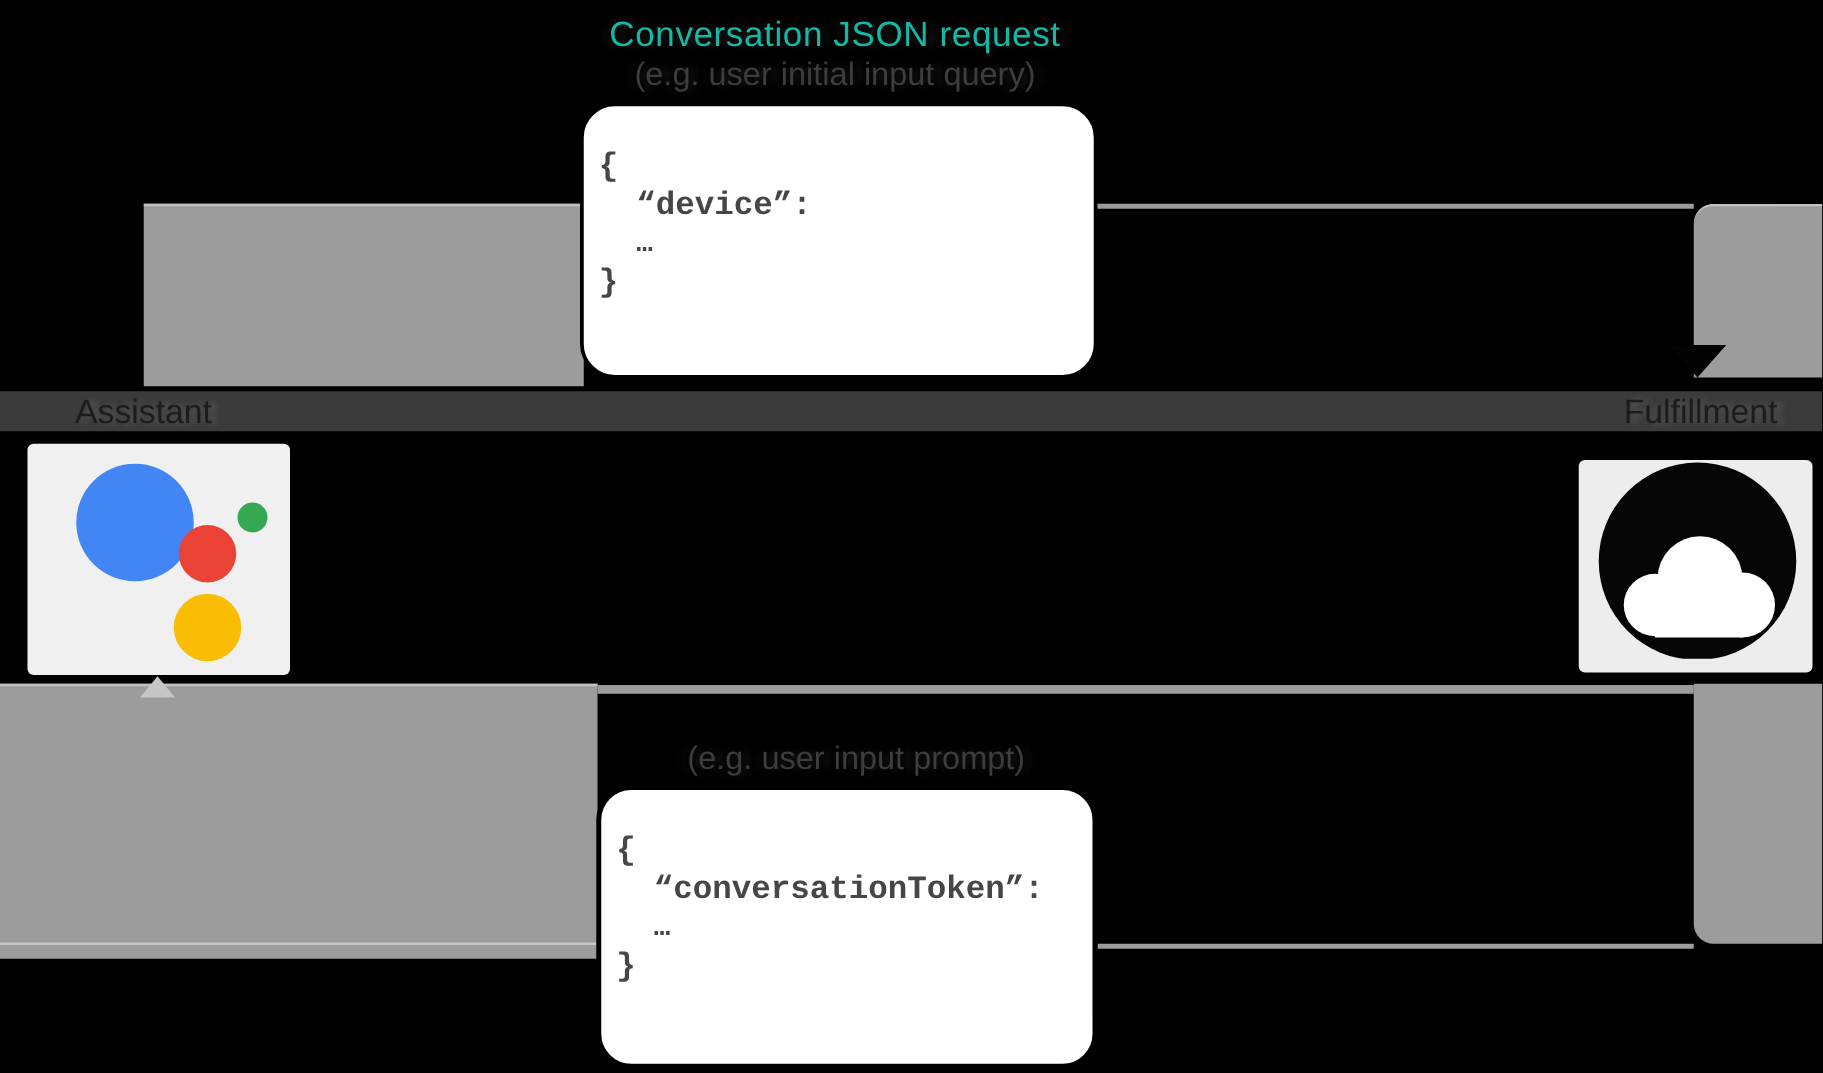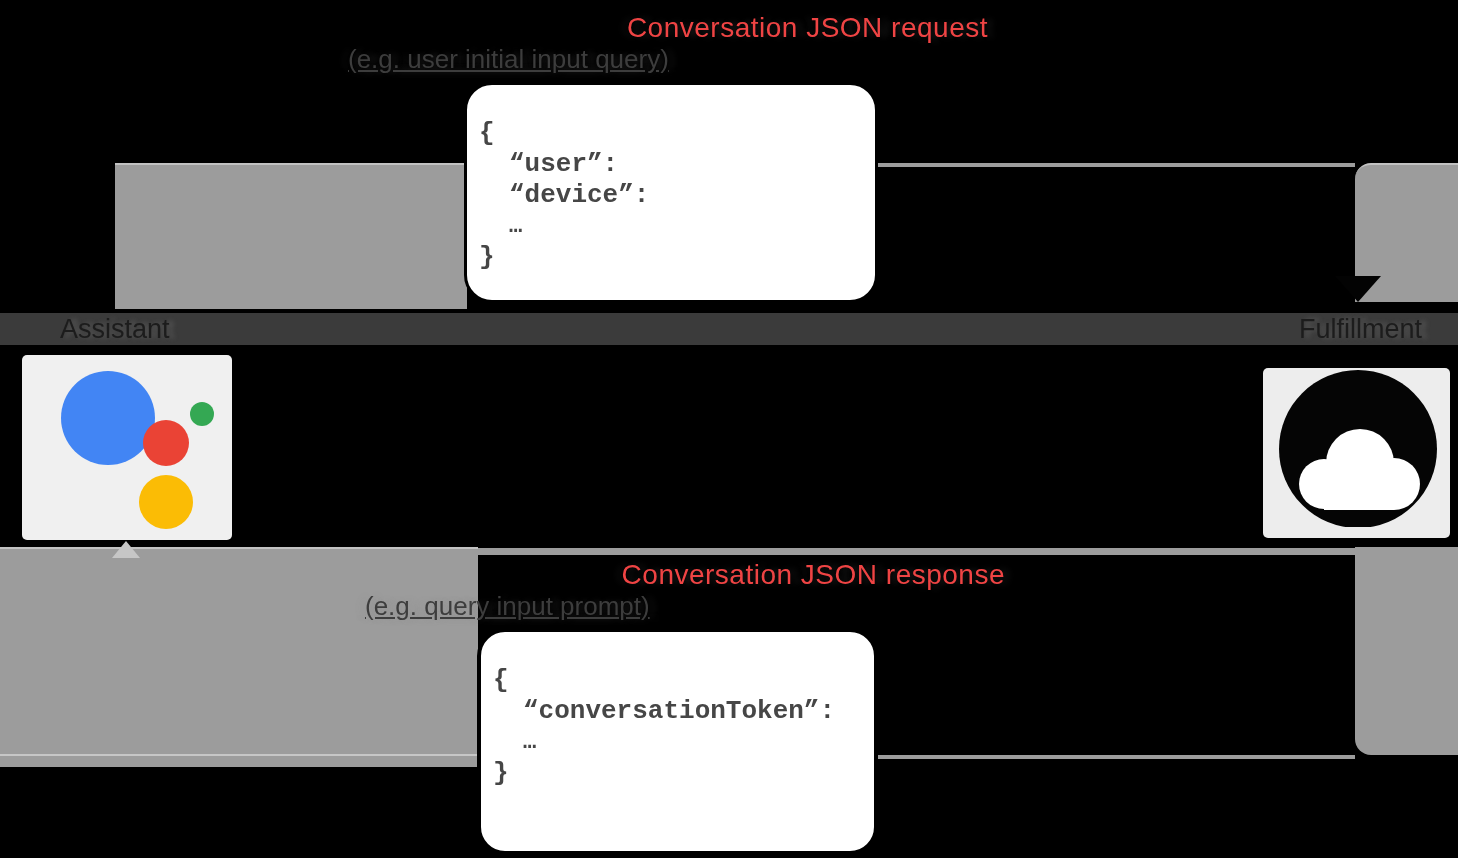--- a/index.html
+++ b/index.html
@@ -9,35 +9,34 @@
     height: 858px;
     background: #000000;
     overflow: hidden;
     font-family: "Liberation Sans", sans-serif;
   }
   .abs { position: absolute; }
 
   
   .flow-title {
     width: 640px;
-    text-align: right;
-    color: #ef4444;
+    text-align: center;
+    color: #14b8a6;
     font-size: 28px;
     line-height: 30px;
     letter-spacing: 0.5px;
     text-shadow: 6px 0 6px rgba(120,120,120,0.18), -6px 0 6px rgba(120,120,120,0.12);
   }
   .flow-subtitle {
     width: 640px;
-    text-align: left;
+    text-align: center;
     color: #3d3d3d;
     font-size: 26px;
     line-height: 28px;
     text-shadow: 6px 0 6px rgba(120,120,120,0.18), -6px 0 6px rgba(120,120,120,0.12);
-    text-decoration: underline;
   }
 
   
   .gray-fill { background: #9c9c9c; }
   .edge-top { border-top: 2px solid #c2c2c2; }
 
   
   .json-card {
     background: #ffffff;
     border: 3px solid #000000;
@@ -116,21 +115,20 @@
 
   <div class="abs thin-line" style="left:467px; top:163px; width:888px;"></div>
 
   <div class="abs gray-fill edge-top" style="left:1355px; top:163px; width:103px; height:137px; border-top-left-radius:16px;"></div>
 
   <div class="abs arrowhead-down" style="left:1335px; top:276px;"></div>
 
   <div class="abs json-card" style="left:464px; top:82px; width:414px; height:221px;">
     <div class="code">
       <div class="code-line">{</div>
-      <div class="code-line indent">“user”:</div>
       <div class="code-line indent">“device”:</div>
       <div class="code-line indent ellipsis">…</div>
       <div class="code-line">}</div>
     </div>
   </div>
 
   <div class="abs label-band">
     <div class="node-label" style="left:60px;">Assistant</div>
     <div class="node-label" style="right:36px;text-align:center;">Fulfillment</div>
   </div>
@@ -165,22 +163,21 @@
   <div class="abs" style="left:0px; top:754px; width:478px; height:2px; background:#c6c6c6;"></div>
 
   <div class="abs arrowhead-up" style="left:112px; top:541px;"></div>
 
   <div class="abs thin-line" style="left:478px; top:548px; width:877px; height:7px;"></div>
 
   <div class="abs thin-line" style="left:878px; top:755px; width:477px;"></div>
 
   <div class="abs gray-fill" style="left:1355px; top:547px; width:103px; height:208px; border-bottom-left-radius:16px;"></div>
 
-  <div class="abs flow-title" style="left:365px; top:560px;">Conversation JSON response</div>
-  <div class="abs flow-subtitle" style="left:365px; top:592px;">(e.g. query input prompt)</div>
+  <div class="abs flow-subtitle" style="left:365px; top:592px;">(e.g. user input prompt)</div>
 
   <div class="abs json-card" style="left:477px; top:628px; width:401px; height:227px; border-width:4px;">
     <div class="code">
       <div class="code-line">{</div>
       <div class="code-line indent">“conversationToken”:</div>
       <div class="code-line indent ellipsis">…</div>
       <div class="code-line">}</div>
     </div>
   </div>
 

